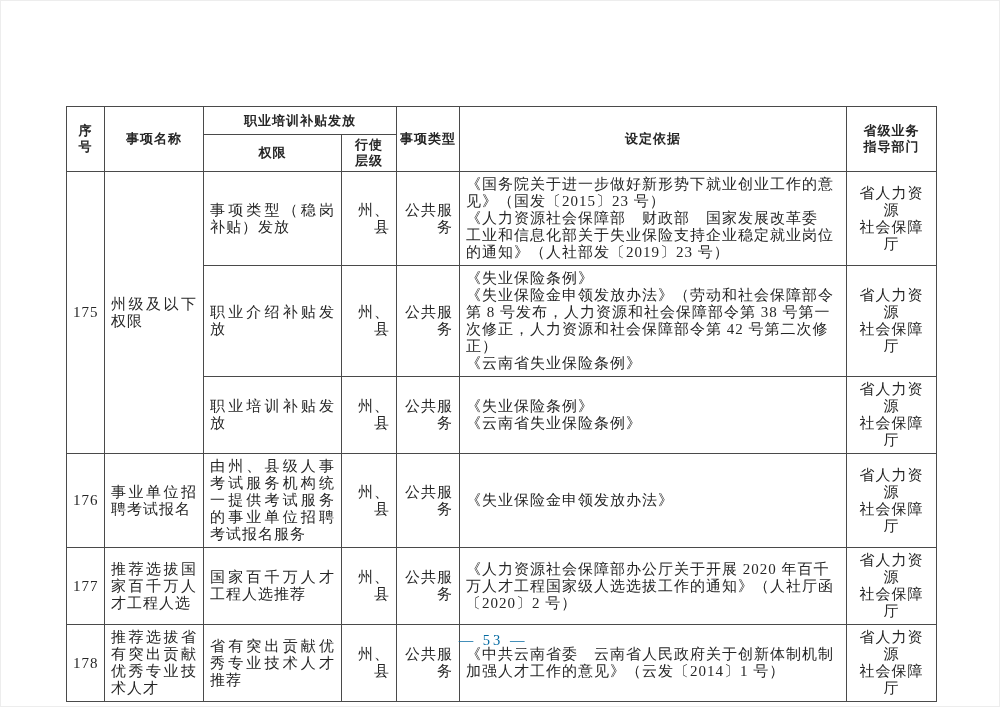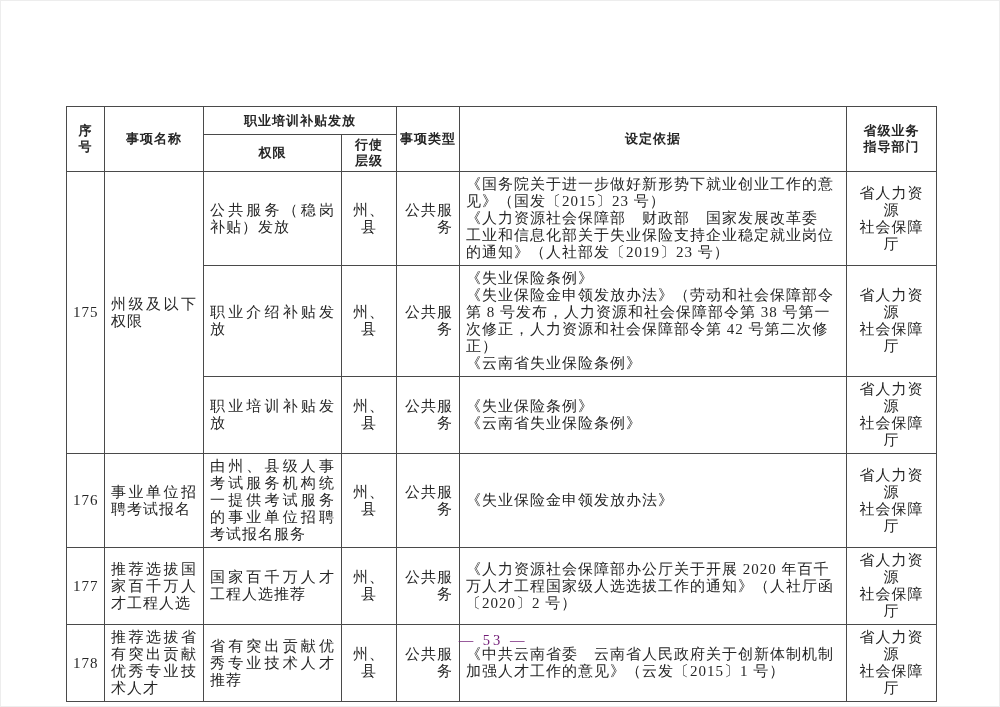--- a/index.html
+++ b/index.html
@@ -37,21 +37,21 @@
   .doc-table td {
     font-size:15px;
     letter-spacing:1px;
     line-height:17px;
     padding:4px 6px;
   }
   .preline { white-space:pre-line; }
   .cell-serial { text-align:center; letter-spacing:0; font-size:13px; }
   .cell-name  { text-align:justify; padding:4px 7px; }
   .cell-auth  { text-align:justify; padding:4px 7px; }
-  .cell-level { text-align:center; padding:2px; }
+  .cell-level { text-align:right; padding:2px; }
   .cell-type  { text-align:right; padding:2px 3px; }
   .cell-basis {
     text-align:left;
     font-size:12.5px;
     letter-spacing:0.4px;
     line-height:16px;
     padding:3px 8px;
     white-space:pre-line;
   }
   .cell-dept {
@@ -60,21 +60,21 @@
     line-height:17px;
     padding:2px;
     letter-spacing:0.5px;
   }
   .page-number {
     position:absolute;
     left:0; right:14px; top:631px;
     text-align:center;
     font-size:14.5px;
     letter-spacing:3px;
-    color:#701a75;
+    color:#0369a1;
   }
 </style>
 </head>
 <body>
 
 <table class="doc-table">
   <colgroup>
     <col style="width:38px">
       <col style="width:99px">
       <col style="width:138px">
@@ -97,21 +97,21 @@
     <tr style="height:35px">
       <th>权限</th>
       <th class="preline">行使
 层级</th>
     </tr>
   </thead>
   <tbody>
     <tr style="height:92px">
       <td rowspan="3" class="cell-serial">175</td>
       <td rowspan="3" class="cell-name">州级及以下权限</td>
-      <td class="cell-auth">公共服务（稳岗补贴）发放</td>
+      <td class="cell-auth">事项类型（稳岗补贴）发放</td>
       <td class="cell-level">州、县</td>
       <td class="cell-type">公共服务</td>
       <td class="cell-basis">《国务院关于进一步做好新形势下就业创业工作的意见》（国发〔2015〕23 号）
 《人力资源社会保障部　财政部　国家发展改革委　工业和信息化部关于失业保险支持企业稳定就业岗位的通知》（人社部发〔2019〕23 号）</td>
       <td class="cell-dept">省人力资源
 社会保障厅</td>
     </tr>
     <tr style="height:97px">
       <td class="cell-auth">职业介绍补贴发放</td>
       <td class="cell-level">州、县</td>
@@ -150,20 +150,20 @@
       <td class="cell-basis">《人力资源社会保障部办公厅关于开展 2020 年百千万人才工程国家级人选选拔工作的通知》（人社厅函〔2020〕2 号）</td>
       <td class="cell-dept">省人力资源
 社会保障厅</td>
     </tr>
     <tr style="height:58px">
       <td class="cell-serial">178</td>
       <td class="cell-name">推荐选拔省有突出贡献优秀专业技术人才</td>
       <td class="cell-auth">省有突出贡献优秀专业技术人才推荐</td>
       <td class="cell-level">州、县</td>
       <td class="cell-type">公共服务</td>
-      <td class="cell-basis">《中共云南省委　云南省人民政府关于创新体制机制加强人才工作的意见》（云发〔2015〕1 号）</td>
+      <td class="cell-basis">《中共云南省委　云南省人民政府关于创新体制机制加强人才工作的意见》（云发〔2014〕1 号）</td>
       <td class="cell-dept">省人力资源
 社会保障厅</td>
     </tr>
   </tbody>
 </table>
 
 <div class="page-number">— 53 —</div>
 
 </body></html>

